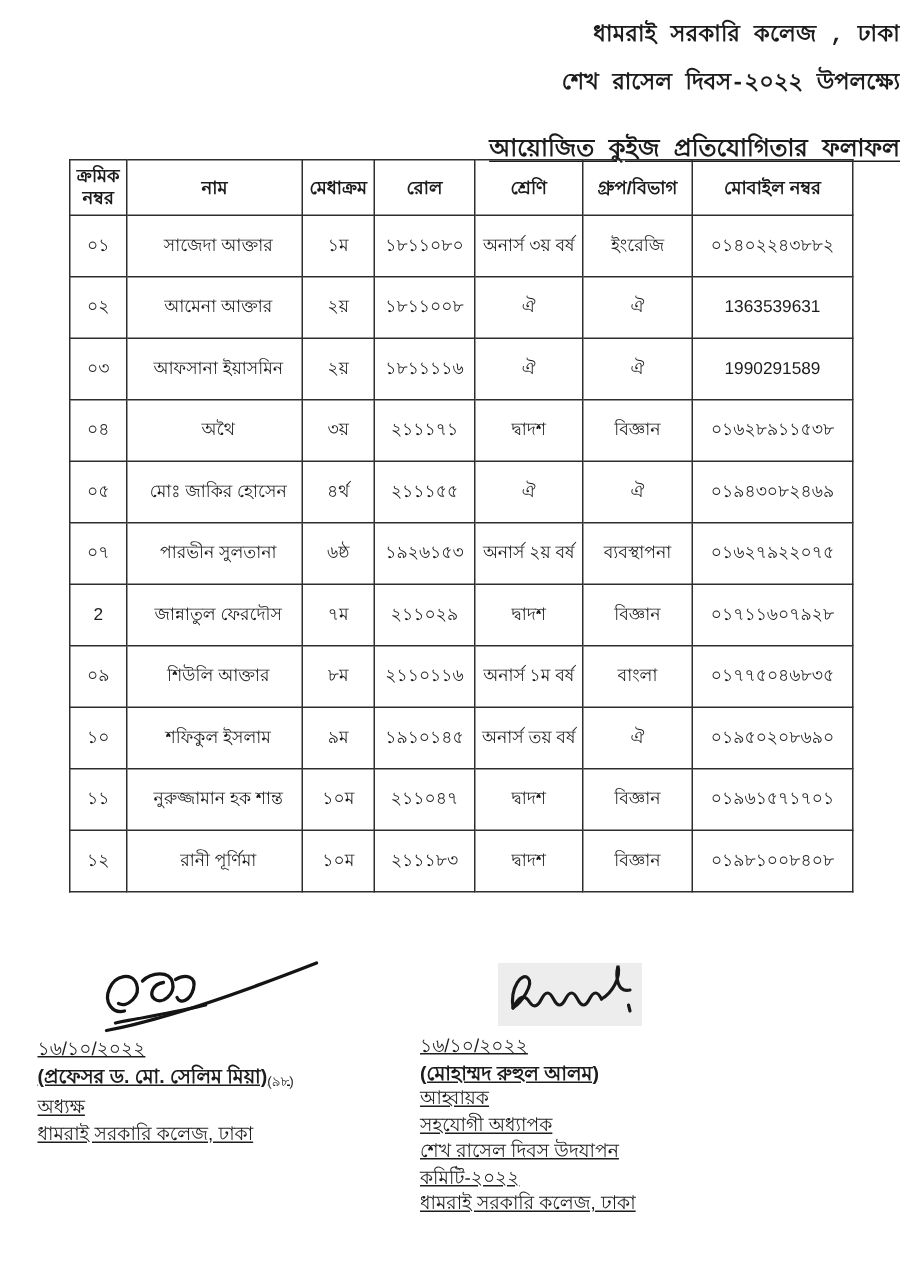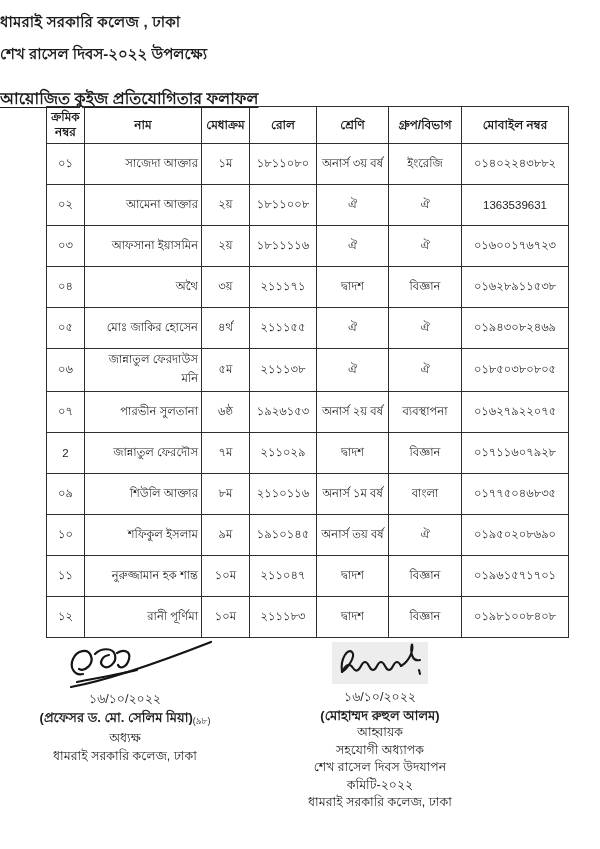--- a/index.html
+++ b/index.html
@@ -1,37 +1,37 @@
 <!DOCTYPE html>
 <html><head>
 <meta charset="utf-8">
 <style>
   html,body{margin:0;padding:0;}
   body{
     width:600px;height:849px;position:relative;background:#ffffff;
     font-family:"Liberation Sans","DejaVu Sans",sans-serif;
     color:#1c1c1c;overflow:hidden;
   }
-  .doc-header{position:absolute;top:10px;left:0;width:600px;text-align:left;}
+  .doc-header{position:absolute;top:10px;left:0;width:600px;text-align:right;font-family:Liberation Mono, monospace;}
   .h-line1{font-size:15px;font-weight:600;letter-spacing:.2px;}
   .h-line2{font-size:15px;font-weight:700;margin-top:7px;}
   .h-line3{font-size:16px;font-weight:700;margin-top:19px;text-decoration:underline;text-underline-offset:3px;}
 
   table.results{
     position:absolute;left:46px;top:106px;width:522px;
     border-collapse:collapse;table-layout:fixed;
   }
   .results th,.results td{
     border:1px solid #2e2e2e;font-size:11.5px;text-align:center;
     padding:2px 3px;height:36px;overflow:hidden;
   }
   .results th{font-weight:700;font-size:12px;height:32px;line-height:1.25;}
-  .results td.cell-name{text-align:right;padding-left:8px;}
-
-  .sig-block{position:absolute;width:200px;text-align:center;font-size:12px;line-height:17.5px;}
+  .results td.cell-name{text-align:center;padding-left:8px;}
+
+  .sig-block{position:absolute;width:200px;text-align:left;font-size:12px;line-height:17.5px;text-decoration:underline;}
   .sig-left{left:25px;top:638px;}
   .sig-right{left:280px;top:638px;}
   .sig-art{height:52px;position:relative;margin-bottom:1px;}
   .sig-art svg{position:absolute;left:0;top:0;}
   .sig-right .sig-art{height:50px;}
   .sig-bg{position:absolute;left:52px;top:4px;width:96px;height:42px;background:#ededed;}
   .sig-date{font-size:12.5px;}
   .sig-name{font-size:13px;font-weight:700;}
   .sig-suffix{font-size:9px;font-weight:400;vertical-align:-2px;}
   .sig-line{font-size:12.5px;}
@@ -86,48 +86,39 @@
         <td class="cell-group">ঐ</td>
         <td class="cell-mobile">1363539631</td>
       </tr>
       <tr>
         <td class="cell-serial">০৩</td>
         <td class="cell-name">আফসানা ইয়াসমিন</td>
         <td class="cell-merit">২য়</td>
         <td class="cell-roll">১৮১১১১৬</td>
         <td class="cell-class">ঐ</td>
         <td class="cell-group">ঐ</td>
-        <td class="cell-mobile">০১৬০০১৭৬৭২৩</td>
+        <td class="cell-mobile">1990291589</td>
       </tr>
       <tr>
         <td class="cell-serial">০৪</td>
         <td class="cell-name">অথৈ</td>
         <td class="cell-merit">৩য়</td>
         <td class="cell-roll">২১১১৭১</td>
         <td class="cell-class">দ্বাদশ</td>
         <td class="cell-group">বিজ্ঞান</td>
         <td class="cell-mobile">০১৬২৮৯১১৫৩৮</td>
       </tr>
       <tr>
         <td class="cell-serial">০৫</td>
         <td class="cell-name">মোঃ জাকির হোসেন</td>
         <td class="cell-merit">৪র্থ</td>
         <td class="cell-roll">২১১১৫৫</td>
         <td class="cell-class">ঐ</td>
         <td class="cell-group">ঐ</td>
         <td class="cell-mobile">০১৯৪৩০৮২৪৬৯</td>
-      </tr>
-      <tr>
-        <td class="cell-serial">০৬</td>
-        <td class="cell-name">জান্নাতুল ফেরদাউস মনি</td>
-        <td class="cell-merit">৫ম</td>
-        <td class="cell-roll">২১১১৩৮</td>
-        <td class="cell-class">ঐ</td>
-        <td class="cell-group">ঐ</td>
-        <td class="cell-mobile">০১৮৫০৩৮০৮০৫</td>
       </tr>
       <tr>
         <td class="cell-serial">০৭</td>
         <td class="cell-name">পারভীন সুলতানা</td>
         <td class="cell-merit">৬ষ্ঠ</td>
         <td class="cell-roll">১৯২৬১৫৩</td>
         <td class="cell-class">অনার্স ২য় বর্ষ</td>
         <td class="cell-group">ব্যবস্থাপনা</td>
         <td class="cell-mobile">০১৬২৭৯২২০৭৫</td>
       </tr>

